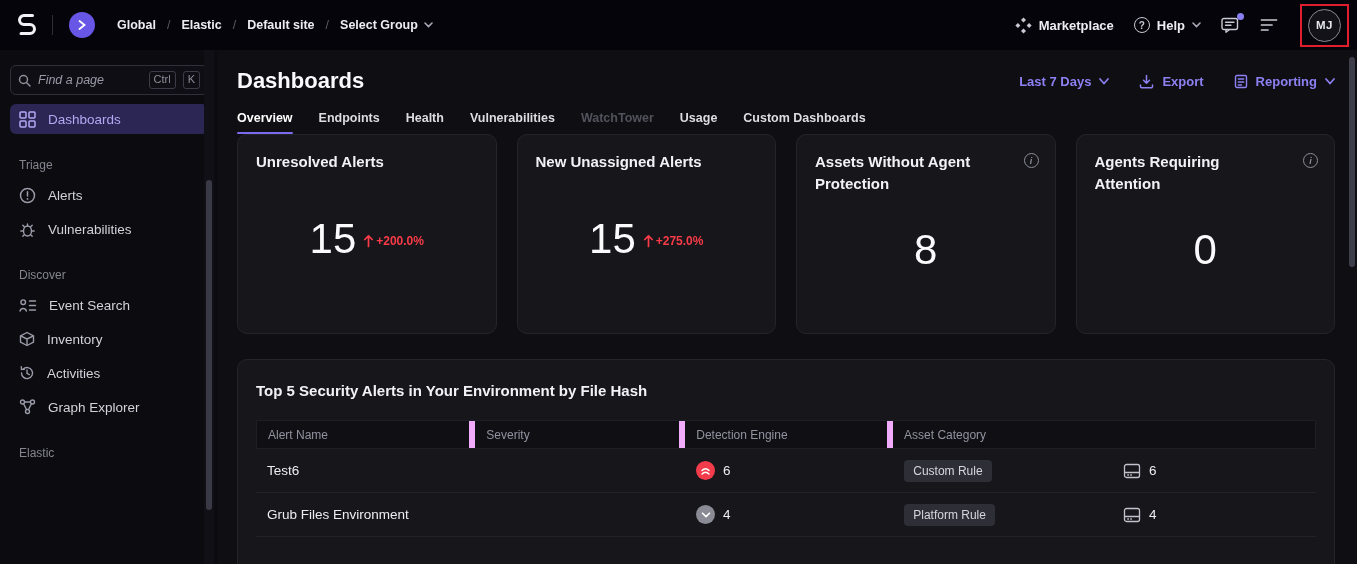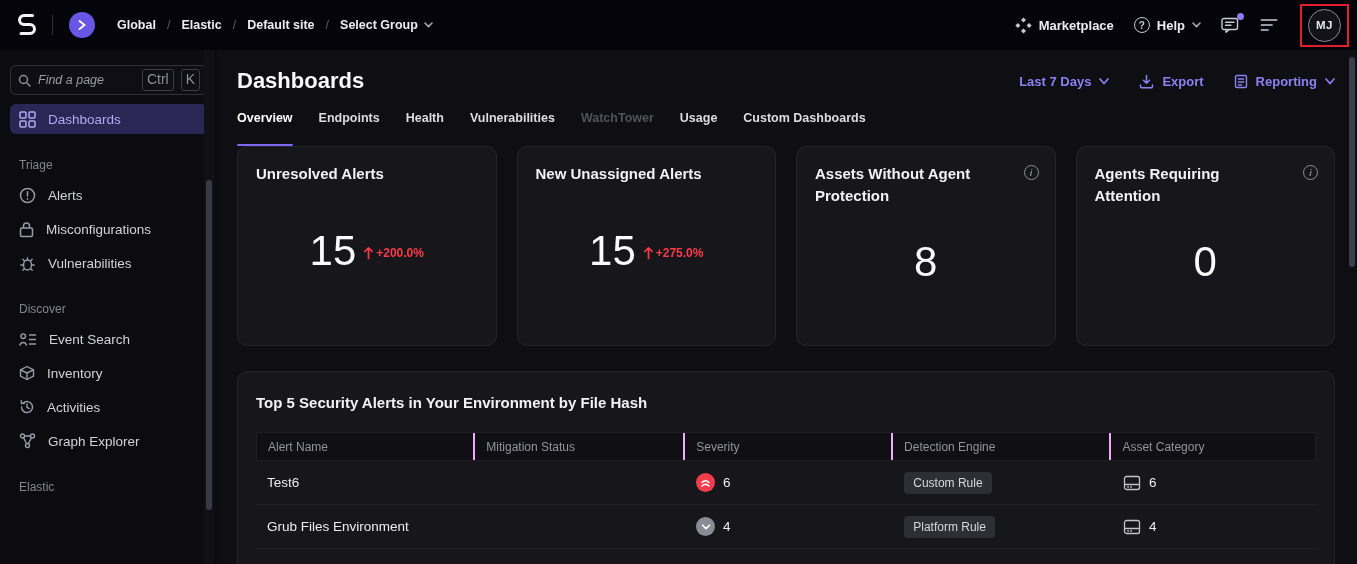--- a/index.html
+++ b/index.html
@@ -60,21 +60,21 @@
   }
   .search-box {
     height:30px; border:1px solid #30303a; border-radius:6px; background:#0e0e14;
     display:flex; align-items:center; gap:7px; padding:0 7px; cursor:text;
   }
   .search-box input {
     flex:1; min-width:0; background:transparent; border:none; outline:none;
     font-style:italic; font-size:12.5px; color:#c0c0ca; font-family:inherit;
   }
   .search-box input::placeholder { color:#9a9aa6; font-style:italic; }
-  .kbd { border:1px solid #3c3c48; border-radius:3px; font-size:14px; color:#8e8e9a; padding:1px 4px; line-height:1.25; }
+  .kbd { border:1px solid #3c3c48; border-radius:3px; font-size:11px; color:#8e8e9a; padding:1px 4px; line-height:1.25; }
   .nav-item {
     height:30px; display:flex; align-items:center; gap:12px; padding:0 9px;
     border-radius:6px; font-size:13.5px; color:#d2d2da; cursor:pointer; margin-top:4px;
   }
   .nav-item .nicon { color:#9a9aa8; flex:none; display:flex; }
   .nav-item.active { background:#2c2654; color:#b3a8f4; }
   .nav-item.active .nicon { color:#b3a8f4; }
   .nav-section { font-size:12px; color:#85858f; margin:24px 0 8px 9px; }
   .sb-scroll-track { position:absolute; top:50px; left:204px; width:10px; height:514px; background:#101016; }
   .sb-scroll-thumb { position:absolute; top:130px; left:2px; width:6px; height:330px; background:#3a3a46; border-radius:3px; cursor:grab; }
@@ -83,21 +83,21 @@
   
   .main {
     position:absolute; top:50px; left:228px; width:1129px; height:514px;
     padding:18px 22px 0 9px; overflow:hidden;
   }
   .page-header { display:flex; align-items:center; justify-content:space-between; }
   .page-title { font-size:22px; font-weight:bold; color:#fafafc; }
   .header-controls { display:flex; align-items:center; gap:30px; color:#8d80f2; font-size:13px; font-weight:bold; }
   .hc-item { display:flex; align-items:center; gap:8px; cursor:pointer; }
   .tabs { display:flex; gap:26px; margin-top:17px; font-size:12.5px; font-weight:bold; color:#dcdce2; }
-  .tab { padding-bottom:21px; cursor:pointer; position:relative; white-space:nowrap; }
+  .tab { padding-bottom:9px; cursor:pointer; position:relative; white-space:nowrap; }
   .tab.active { color:#ffffff; }
   .tab.active::after { content:""; position:absolute; left:0; right:0; bottom:0; height:2.5px; background:#7a6af0; border-radius:2px; }
   .tab.disabled { color:#52525c; }
 
   .cards { display:flex; gap:20px; }
   .card {
     flex:1; height:200px; background:#16161b; border:1px solid #24242b; border-radius:10px;
     padding:16px 18px; position:relative; display:flex; flex-direction:column;
   }
   .card-title { font-size:15px; font-weight:bold; color:#f2f2f6; line-height:1.45; padding-right:28px; }
@@ -112,21 +112,21 @@
   .trend { display:flex; flex-direction:row; align-items:flex-start; gap:2px; margin-top:4px; }
   .trend-text { color:#fb3b48; font-size:12px; font-weight:bold; white-space:nowrap; }
 
   .table-card {
     margin-top:25px; background:#16161b; border:1px solid #24242b; border-radius:10px;
     padding:16px 18px; height:245px; overflow:hidden;
   }
   .table-title { font-size:15px; font-weight:bold; color:#f2f2f6; margin:6px 0 21px 0; }
   .tgrid { display:grid; grid-template-columns:1.04fr 1fr 0.99fr 1.04fr 0.97fr; }
   .thead { background:#0f0f14; height:29px; align-items:center; border:1px solid #1e1e25; }
-  .th { font-size:12px; color:#9393a0; padding:0 11px; height:100%; display:flex; align-items:center; border-right:2px solid #f0abfc; }
+  .th { font-size:12px; color:#9393a0; padding:0 11px; height:100%; display:flex; align-items:center; border-right:6px solid #f0abfc; }
   .th:last-child { border-right:none; }
   .trow { height:44px; align-items:center; border-bottom:1px solid #222229; font-size:13.5px; color:#ececf2; }
   .td { padding:0 11px; display:flex; align-items:center; gap:8px;text-align:right; }
   .badge { background:#2e2e36; color:#d6d6de; font-size:12px; padding:4px 9px; border-radius:4px; white-space:nowrap; }
   .sev-icon { width:19px; height:19px; border-radius:50%; display:flex; align-items:center; justify-content:center; flex:none; }
   .sev-high { background:#f23c4c; }
   .sev-low { background:#8b8b95; }
 </style>
 </head>
 <body>
@@ -229,29 +229,20 @@
     <span class="nicon">
       <svg width="17" height="17" viewBox="0 0 17 17" fill="none" stroke="currentColor" stroke-width="1.5">
         <circle cx="8.5" cy="8.5" r="7"></circle>
         <path d="M8.5 4.8 v4.2" stroke-linecap="round"></path>
         <circle cx="8.5" cy="11.9" r="0.9" fill="currentColor" stroke="none"></circle>
       </svg>
     </span>
     <span>Alerts</span>
   </div>
 
-  <div class="nav-item">
-    <span class="nicon">
-      <svg width="15" height="17" viewBox="0 0 15 17" fill="none" stroke="currentColor" stroke-width="1.5">
-        <rect x="1.5" y="7" width="12" height="8.5" rx="1.5"></rect>
-        <path d="M4.5 7 V5 a3 3 0 0 1 6 0 v2"></path>
-      </svg>
-    </span>
-    <span>Misconfigurations</span>
-  </div>
 
   <div class="nav-item">
     <span class="nicon">
       <svg width="17" height="17" viewBox="0 0 17 17" fill="none" stroke="currentColor" stroke-width="1.4">
         <ellipse cx="8.5" cy="10" rx="4" ry="5"></ellipse>
         <path d="M8.5 5 V3 M5.5 6 L3.8 4.2 M11.5 6 L13.2 4.2 M4.5 10 H1.8 M12.5 10 H15.2 M5.5 13.5 L3.8 15.2 M11.5 13.5 L13.2 15.2" stroke-linecap="round"></path>
       </svg>
     </span>
     <span>Vulnerabilities</span>
   </div>
@@ -395,21 +386,20 @@
       </div>
     </div>
 
   </section>
 
   <section class="table-card">
     <h2 class="table-title">Top 5 Security Alerts in Your Environment by File Hash</h2>
 
     <div class="tgrid thead">
       <span class="th">Alert Name</span>
-      <span class="th">Mitigation Status</span>
       <span class="th">Severity</span>
       <span class="th">Detection Engine</span>
       <span class="th">Asset Category</span>
     </div>
 
     <div class="tgrid trow">
       <span class="td">Test6</span>
       <span class="td"></span>
       <span class="td">
         <span class="sev-icon sev-high">

